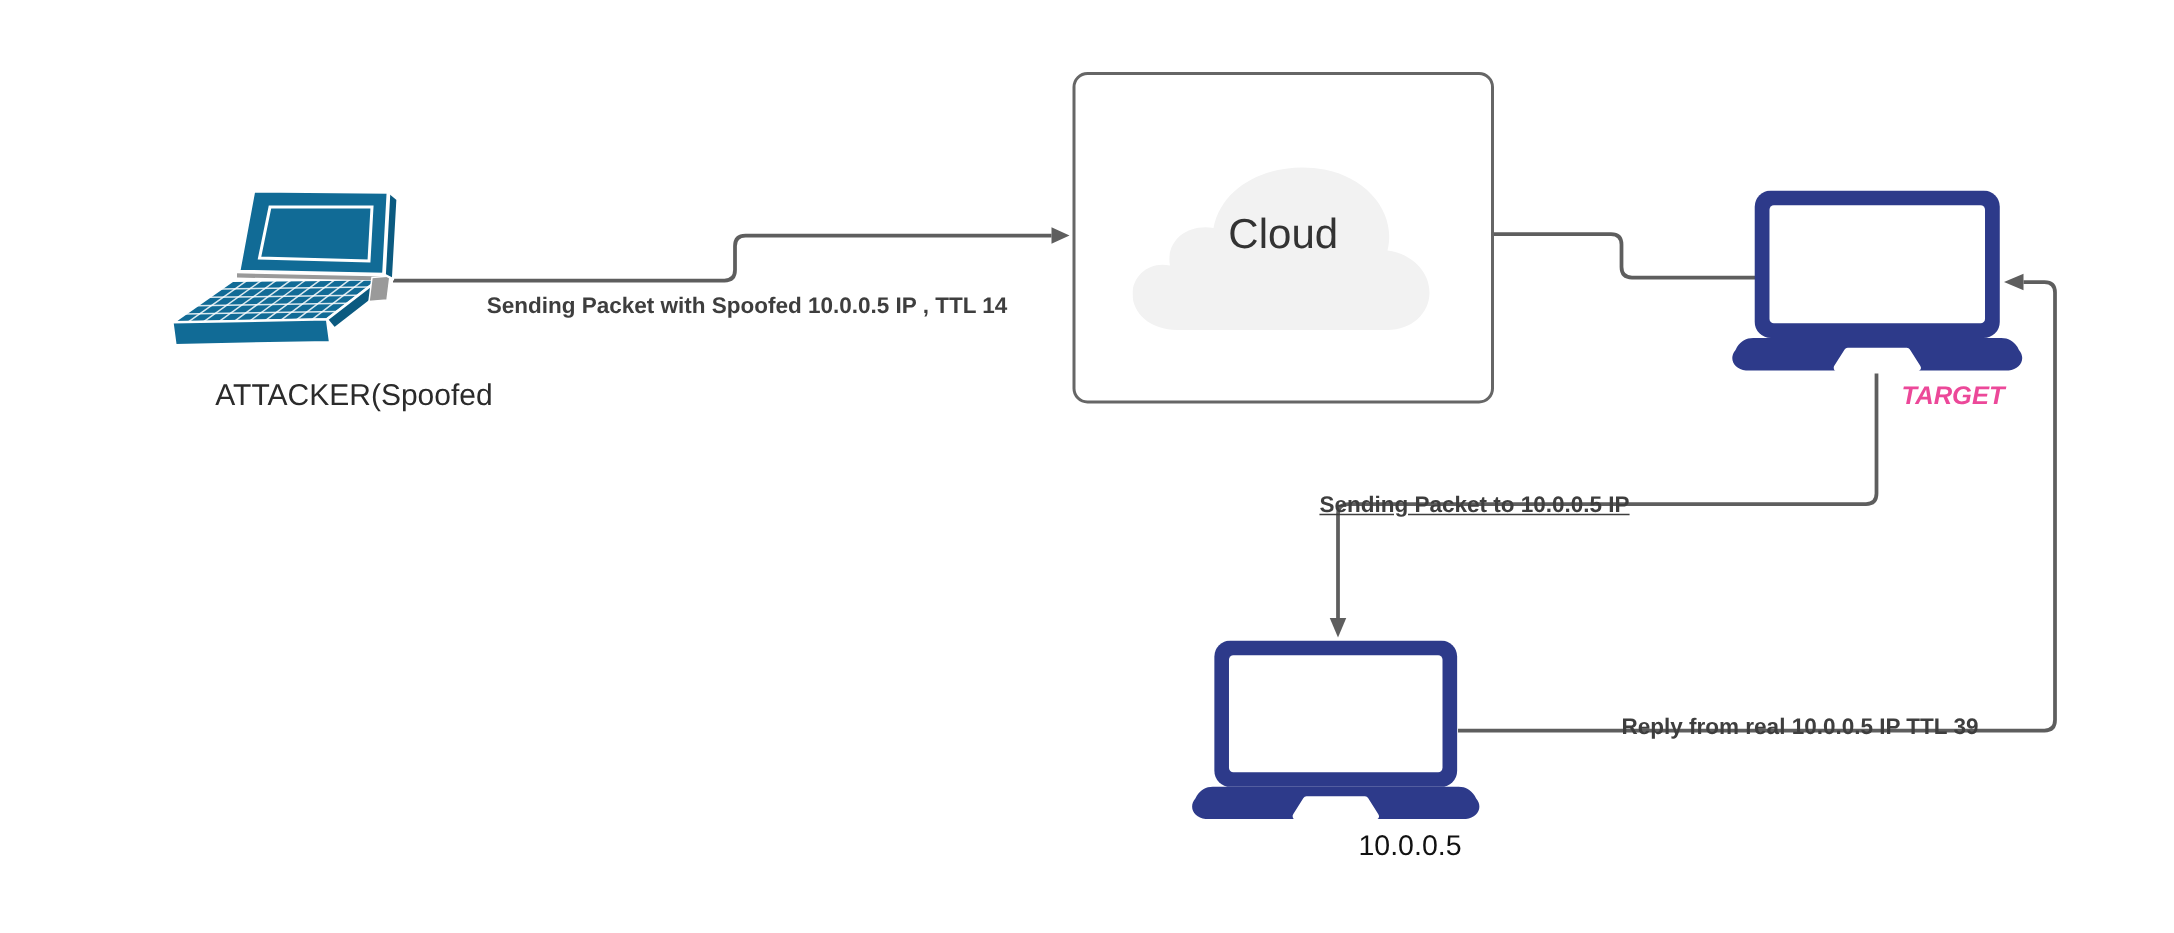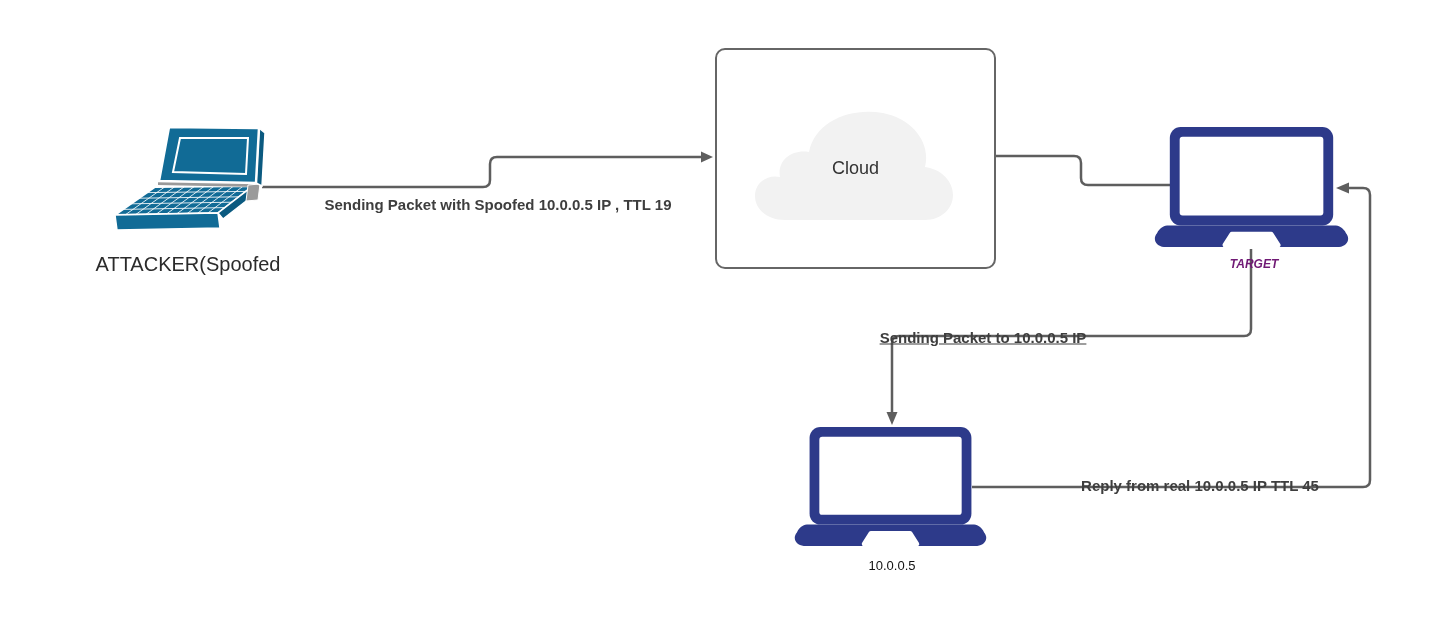--- a/index.html
+++ b/index.html
@@ -6,29 +6,29 @@
   .canvas{position:relative;width:1449px;height:622px;background:#ffffff;overflow:hidden;
           font-family:"Liberation Sans",sans-serif;}
   
   #connectors{position:absolute;left:0;top:0;z-index:1;}
   .edge-path{fill:none;stroke-width:2.5px;}
   
   .cloud-box{position:absolute;left:715px;top:48px;width:277px;height:217px;
              border:2.5px solid #666666;border-radius:10px;background:#ffffff;z-index:0;}
   .cloud-svg{position:absolute;left:38px;top:49px;}
   .cloud-label{position:absolute;left:50%;top:106px;transform:translate(-50%,-50%);
-               font-size:18px;color:#333333;white-space:nowrap;margin-top:12px;}
+               font-size:28px;color:#333333;white-space:nowrap;}
   
   .node-icon{position:absolute;z-index:2;}
   
-  .node-label{position:absolute;z-index:3;color:#2b2b2b;text-align:right;white-space:nowrap;}
+  .node-label{position:absolute;z-index:3;color:#2b2b2b;text-align:right;white-space:nowrap;margin-left:48px;}
   .attacker-label{left:188px;top:251px;transform:translateX(-50%);font-size:20px;line-height:27px;}
   .target-label{left:1254px;top:264px;transform:translate(-50%,-50%);
-                font-size:12px;font-weight:bold;font-style:italic;color:#701a75;}
-  .realhost-label{left:892px;top:565px;transform:translate(-50%,-50%);font-size:13px;color:#111111;}
+                font-size:17px;font-weight:bold;font-style:italic;color:#ec4899;}
+  .realhost-label{left:892px;top:565px;transform:translate(-50%,-50%);font-size:19px;color:#111111;}
   .edge-label{position:absolute;z-index:3;transform:translate(-50%,-50%);font-size:15px;
               font-weight:bold;color:#3e3e3e;white-space:nowrap;}
   .edge-label-1{left:498px;top:204px;}
   .edge-label-2{left:983px;top:337px;text-decoration:underline;}
   .edge-label-3{left:1200px;top:485px;}
   
   .wstroke{stroke:#ffffff;}
   .grid-line{stroke:#ffffff;stroke-width:1;opacity:.85;}
   .teal-dark{fill:#0b5a80;}
   .hinge{fill:#9a9a9a;}
@@ -122,17 +122,17 @@
     <rect x="27" y="10" width="146" height="80" rx="3" fill="#ffffff"></rect>
     <path d="M 80 109 L 120 109 L 127 120 L 73 120 Z" fill="#ffffff" stroke="#ffffff" stroke-width="5" stroke-linejoin="round"></path>
   </svg>
 
   <div class="node-label attacker-label">
     <div>ATTACKER(Spoofed</div>
   </div>
   <div class="node-label target-label">TARGET</div>
   <div class="node-label realhost-label">10.0.0.5</div>
 
-  <div class="edge-label edge-label-1">Sending Packet with Spoofed 10.0.0.5 IP , TTL 19</div>
+  <div class="edge-label edge-label-1">Sending Packet with Spoofed 10.0.0.5 IP , TTL 14</div>
   <div class="edge-label edge-label-2">Sending Packet to 10.0.0.5 IP</div>
-  <div class="edge-label edge-label-3">Reply from real 10.0.0.5 IP TTL 45</div>
+  <div class="edge-label edge-label-3">Reply from real 10.0.0.5 IP TTL 39</div>
 
 </div>
 
 </body></html>

